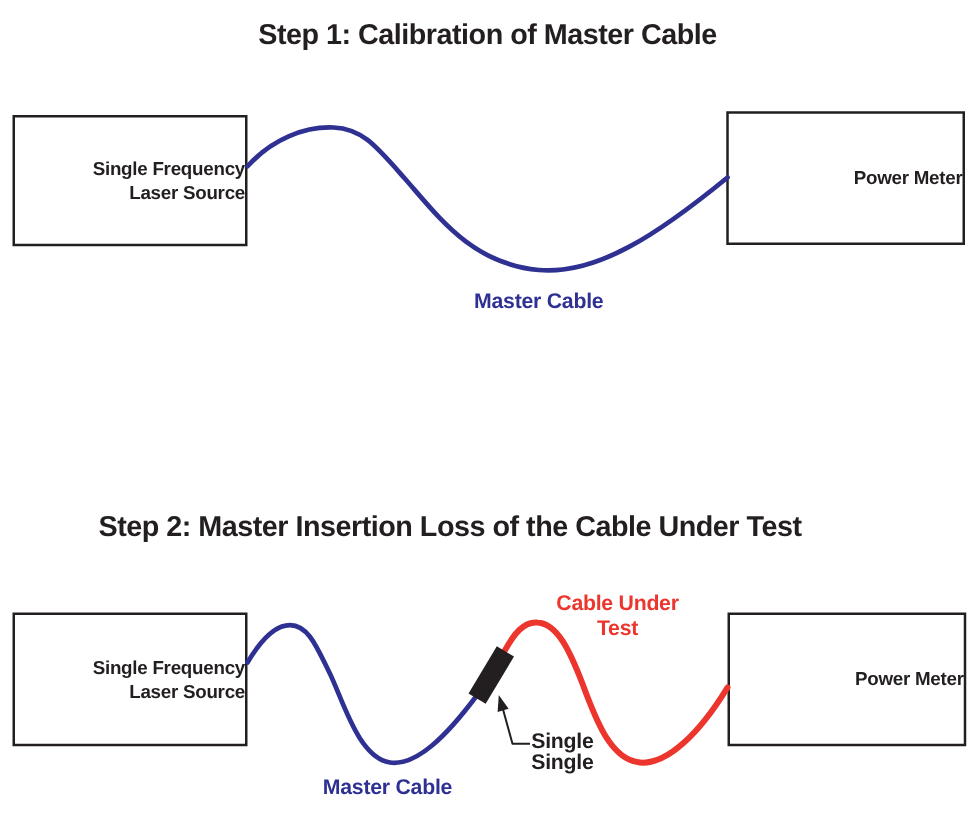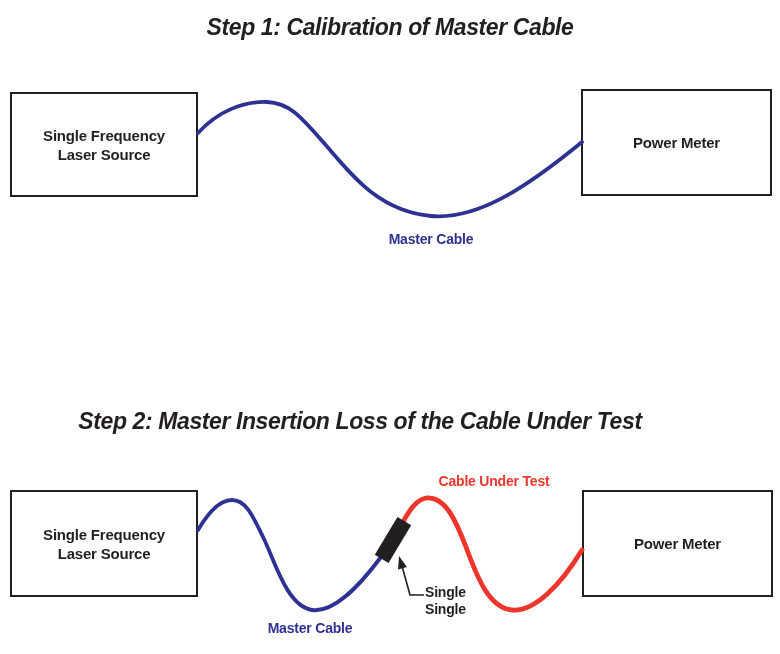--- a/index.html
+++ b/index.html
@@ -8,39 +8,38 @@
     width:780px;height:654px;
     background:#ffffff;
     font-family:"Liberation Sans", sans-serif;
     overflow:hidden;
   }
   .title{
     position:absolute;left:0;
     text-align:center;
     font-size:23px;font-weight:bold;color:#231F20;
     letter-spacing:-0.4px;
-    font-style:italic;
   }
   .node-box{
     position:absolute;
     background:#ffffff;
     border:2px solid #231F20;
     box-sizing:border-box;
-    display:flex;flex-direction:column;align-items:center;justify-content:center;
+    display:flex;flex-direction:column;align-items:flex-end;justify-content:center;
     text-align:center;
     font-size:15px;font-weight:bold;color:#231F20;
     line-height:19px;letter-spacing:-0.2px;
     z-index:1;
   }
   .svg-layer{
     position:absolute;left:0;top:0;z-index:2;pointer-events:none;
   }
   .cable-label{
     position:absolute;
-    font-size:14px;font-weight:bold;
+    font-size:17px;font-weight:bold;
     letter-spacing:-0.2px;
     z-index:3;
   }
   .blue-text{color:#2E3192;}
   .red-text{color:#EC352C;}
   .black-text{color:#231F20;}
   .center{text-align:center;}
 </style>
 </head>
 <body>

